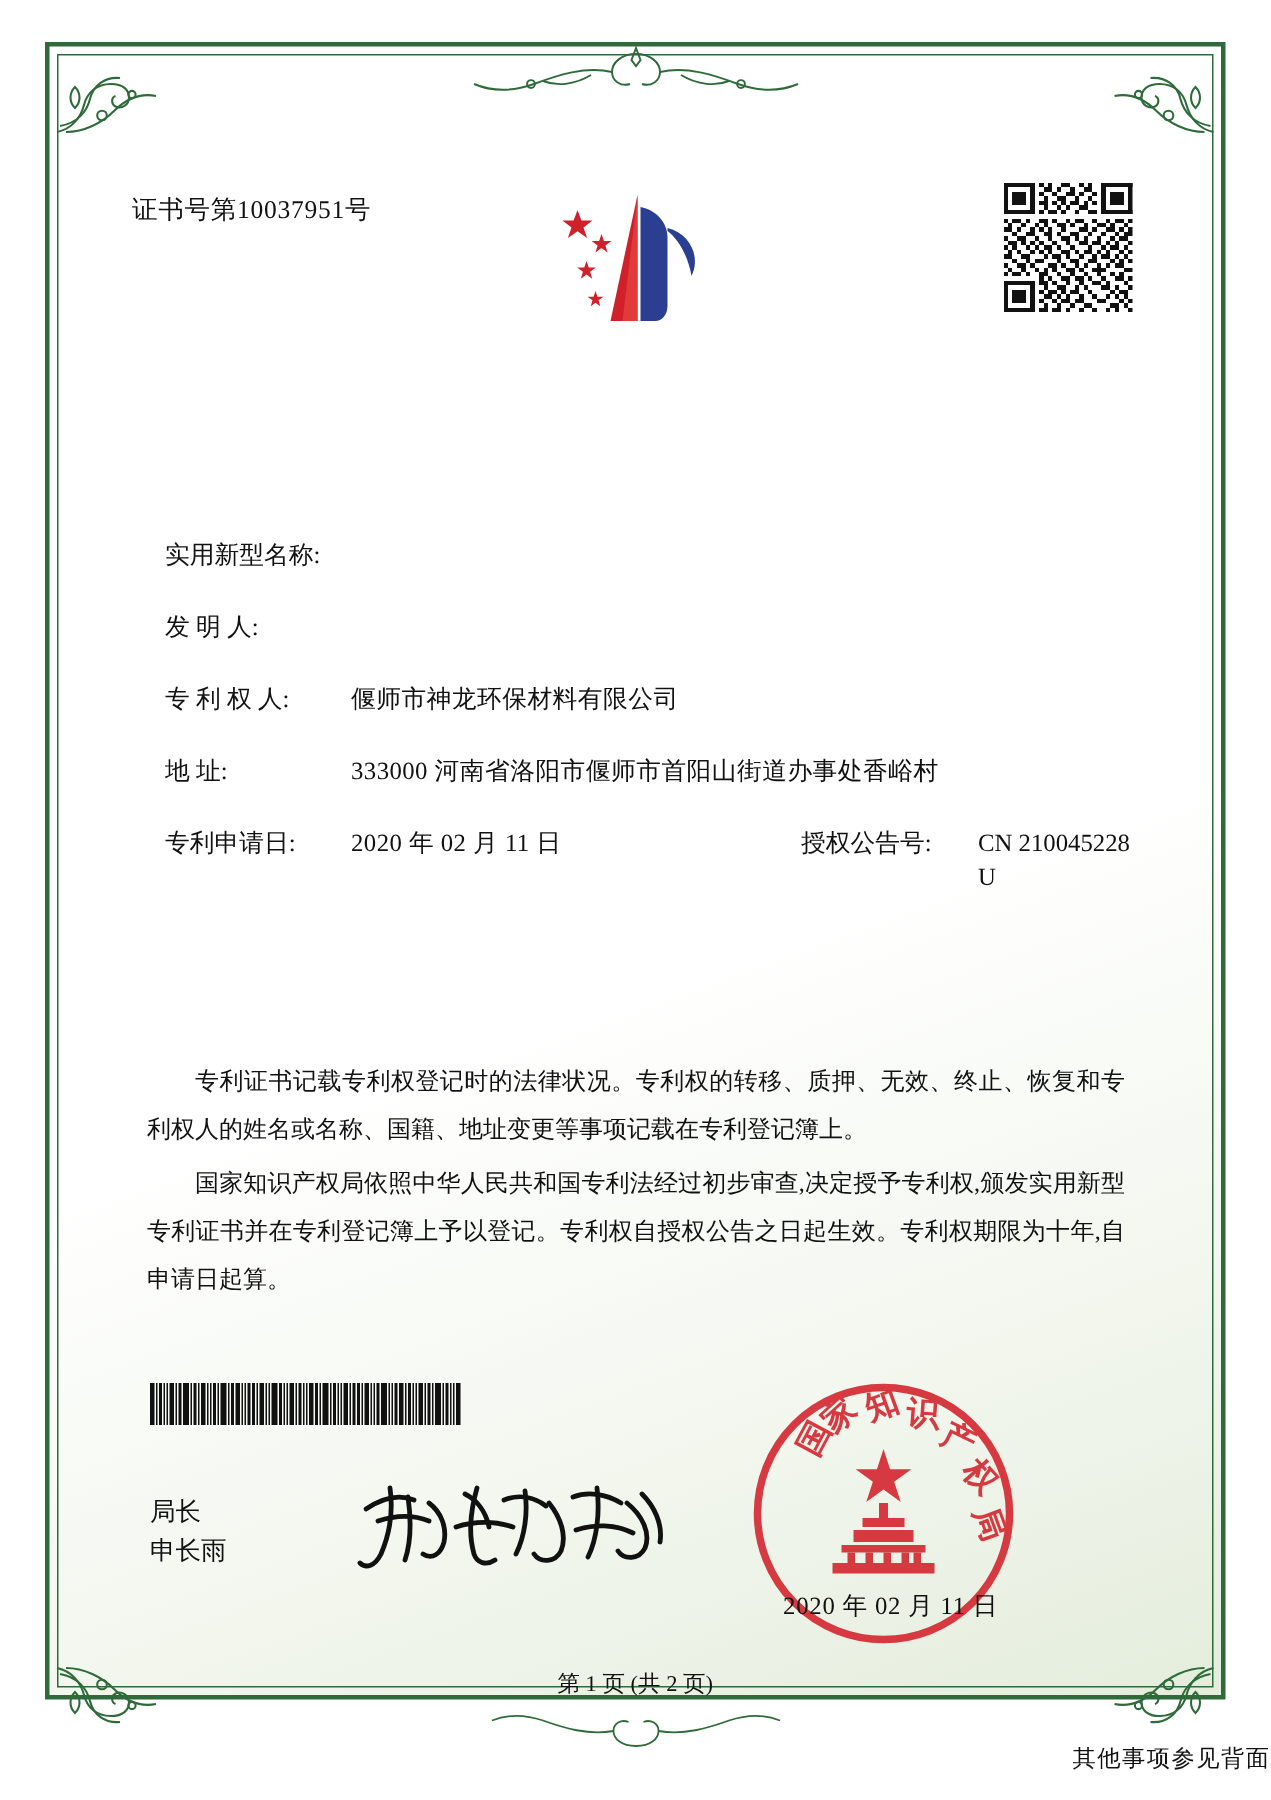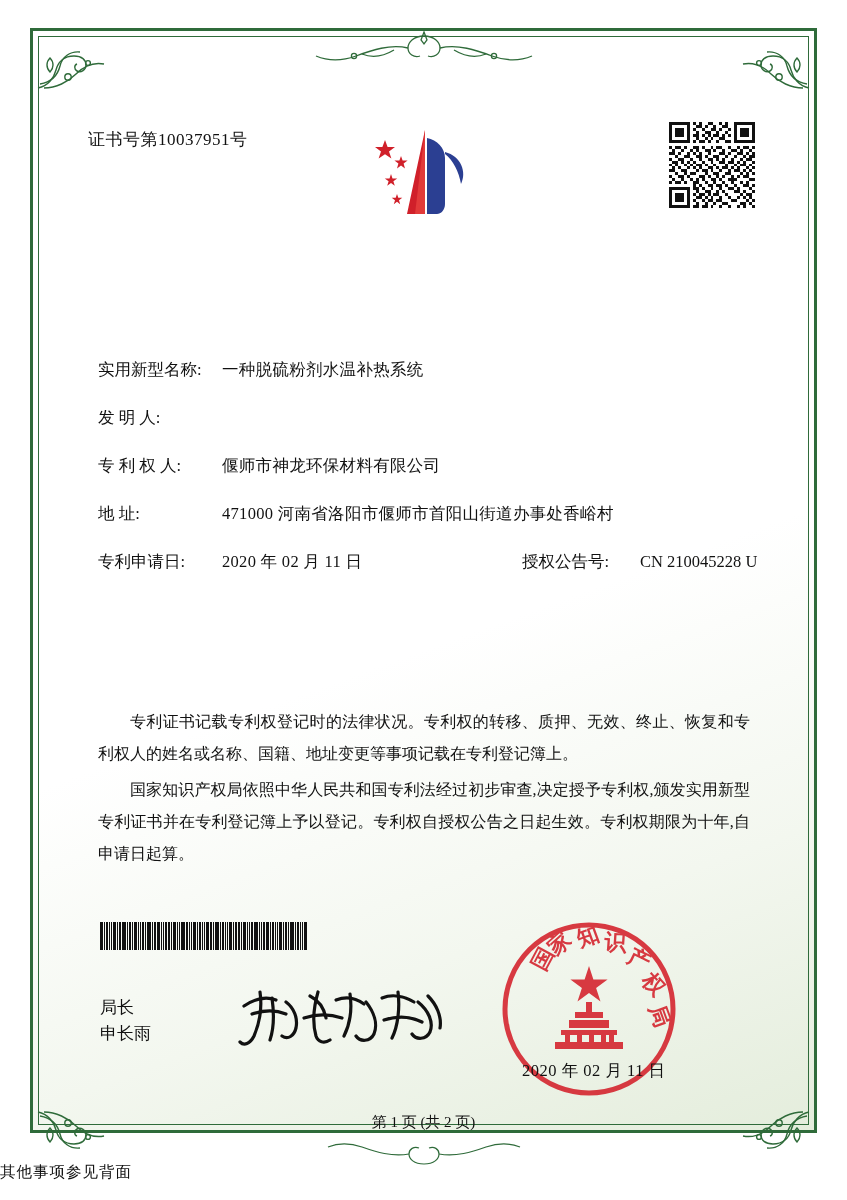--- a/index.html
+++ b/index.html
@@ -133,20 +133,21 @@
     top: 358px;
     width: 660px;
     font-size: 16.5px;
     color: #111;
   }
   .field-row {
     display: flex;
     align-items: baseline;
     margin-bottom: 25px;
     line-height: 1.4;
+    margin-left: 12px;
   }
   .field-label {
     width: 124px;
     flex: 0 0 124px;
     letter-spacing: 0px;
     white-space: nowrap;
   }
   .field-value {
     flex: 1;
     letter-spacing: 0.3px;
@@ -240,21 +241,21 @@
     left: 0; right: 0;
     top: 1113px;
     text-align: center;
     font-size: 15px;
     color: #111;
   }
   .footer-note {
     position: absolute;
     left: 0; right: 0;
     top: 1162px;
-    text-align: left;
+    text-align: right;
     font-size: 15.5px;
     color: #111;
     letter-spacing: 1px;
   }
 </style>
 </head>
 <body>
 
 <div class="page">
 
@@ -589,32 +590,31 @@
           <rect x="25" y="28" width="1" height="1"></rect>
           <rect x="28" y="28" width="1" height="1"></rect>
       </g>
     </svg>
   </div>
 
 
   <div class="fields">
     <div class="field-row">
       <div class="field-label">实用新型名称:</div>
-      <div class="field-value">一种脱硫粉剂水温补热系统</div>
     </div>
     <div class="field-row">
       <div class="field-label">发 明 人:</div>
     </div>
     <div class="field-row">
       <div class="field-label">专 利 权 人:</div>
       <div class="field-value">偃师市神龙环保材料有限公司</div>
     </div>
     <div class="field-row">
       <div class="field-label">地        址:</div>
-      <div class="field-value">471000 河南省洛阳市偃师市首阳山街道办事处香峪村</div>
+      <div class="field-value">333000 河南省洛阳市偃师市首阳山街道办事处香峪村</div>
     </div>
     <div class="field-row double">
       <div class="field-label">专利申请日:</div>
       <div class="field-value">2020 年 02 月 11 日</div>
       <div class="field-label2">授权公告号:</div>
       <div class="field-value2">CN 210045228 U</div>
     </div>
   </div>
 
   <div class="paragraphs">

